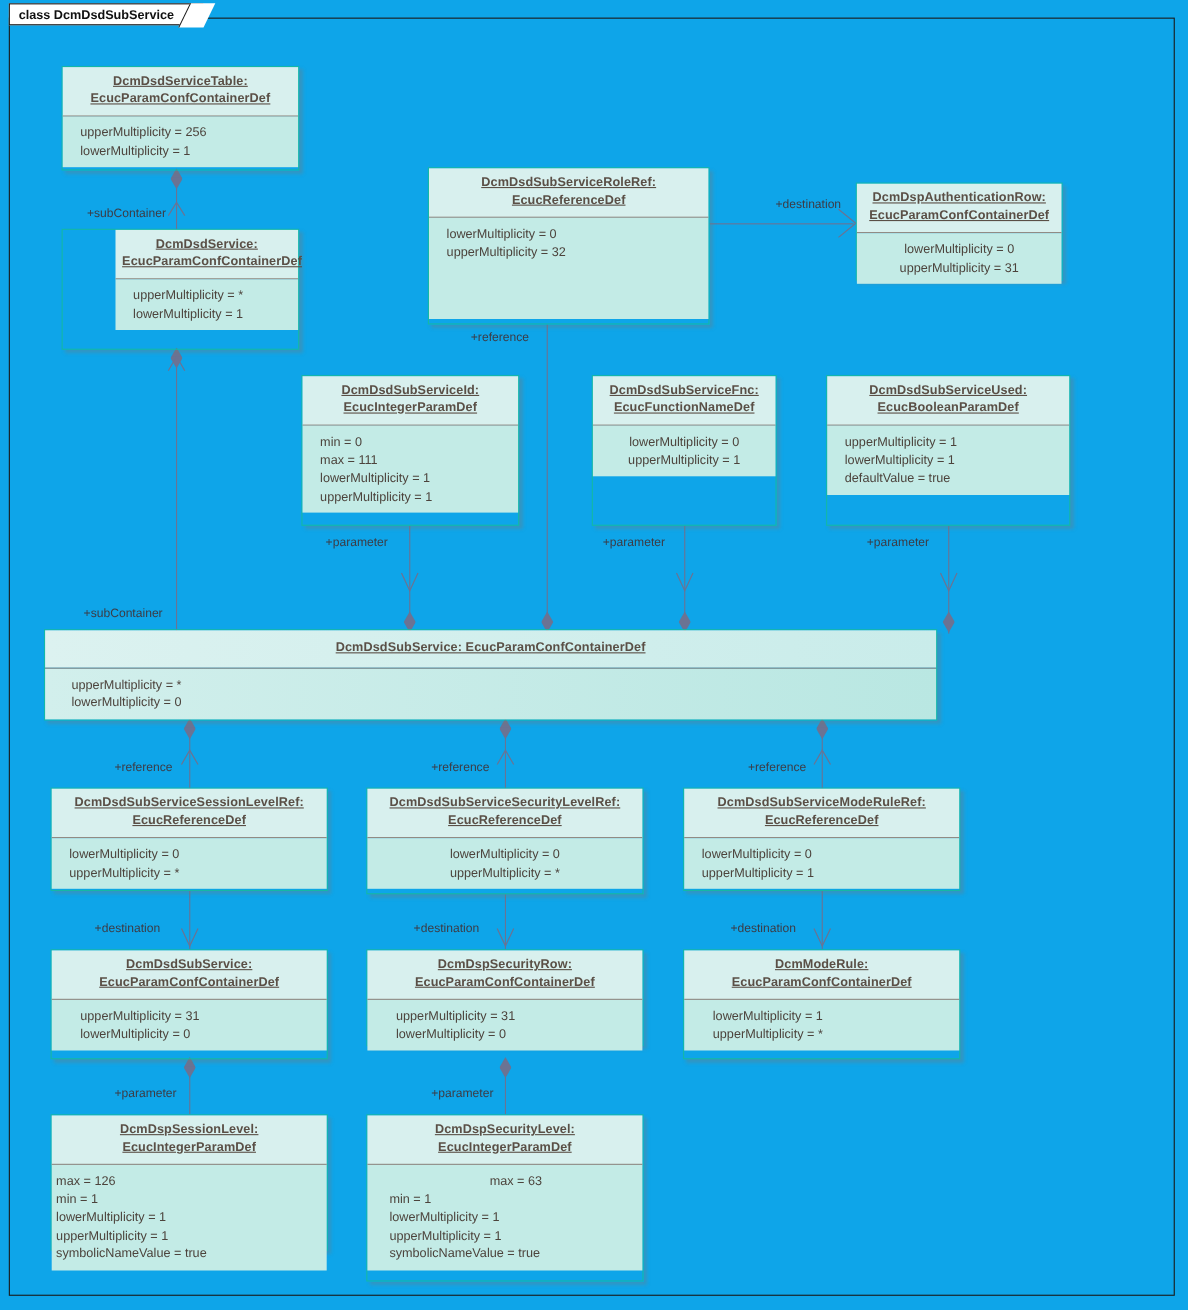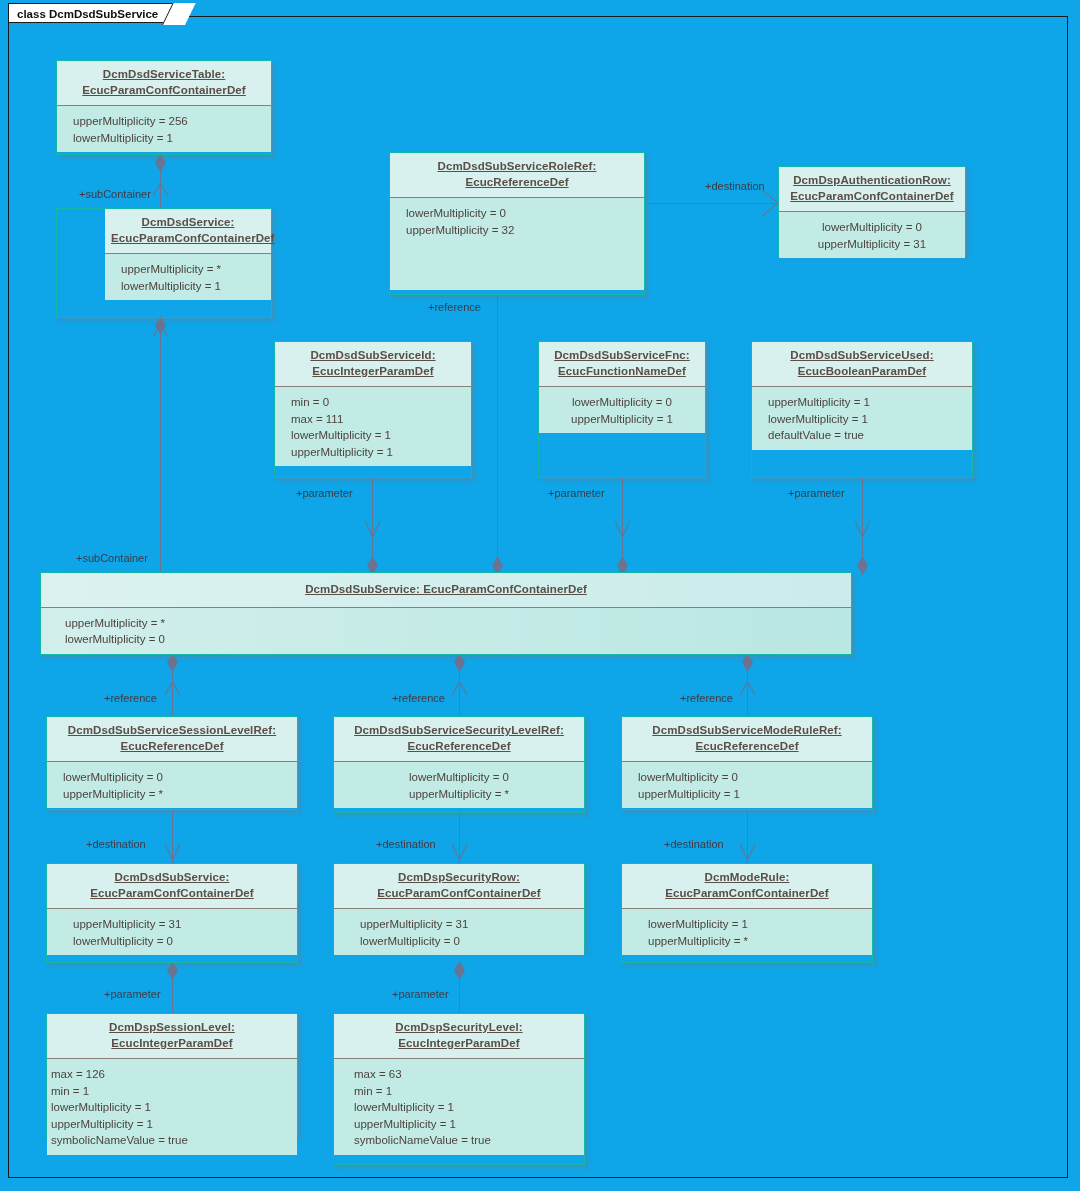--- a/index.html
+++ b/index.html
@@ -334,21 +334,21 @@
       <span class="at" style="text-align:left;">symbolicNameValue = true</span>
     </div>
   </div>
 
   <div class="uml ctr" style="left:333px;top:1013px;width:252px;height:152px;">
     <div class="hdr">
       <span class="ln">DcmDspSecurityLevel:</span>
       <span class="ln">EcucIntegerParamDef</span>
     </div>
     <div class="bdy" style="padding-left:20px;text-align:left;">
-      <span class="at" style="text-align:left;">max = 63</span>
+      <span class="at" style="text-align:center;">max = 63</span>
       <span class="at" style="text-align:left;">min = 1</span>
       <span class="at" style="text-align:left;">lowerMultiplicity = 1</span>
       <span class="at" style="text-align:left;">upperMultiplicity = 1</span>
       <span class="at" style="text-align:left;">symbolicNameValue = true</span>
     </div>
   </div>
 
 </div>
 
 </body></html>

